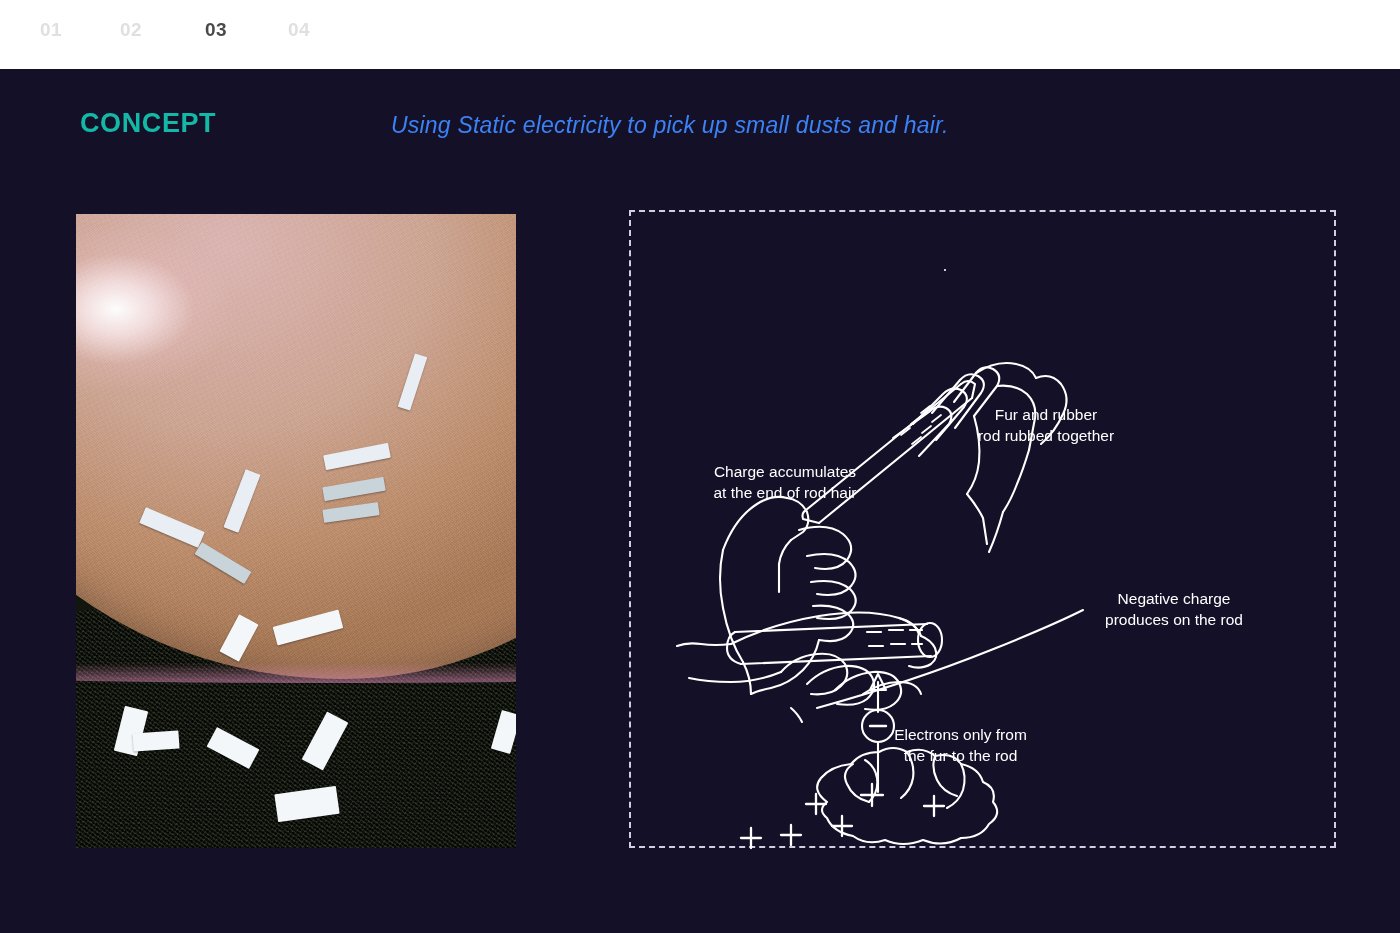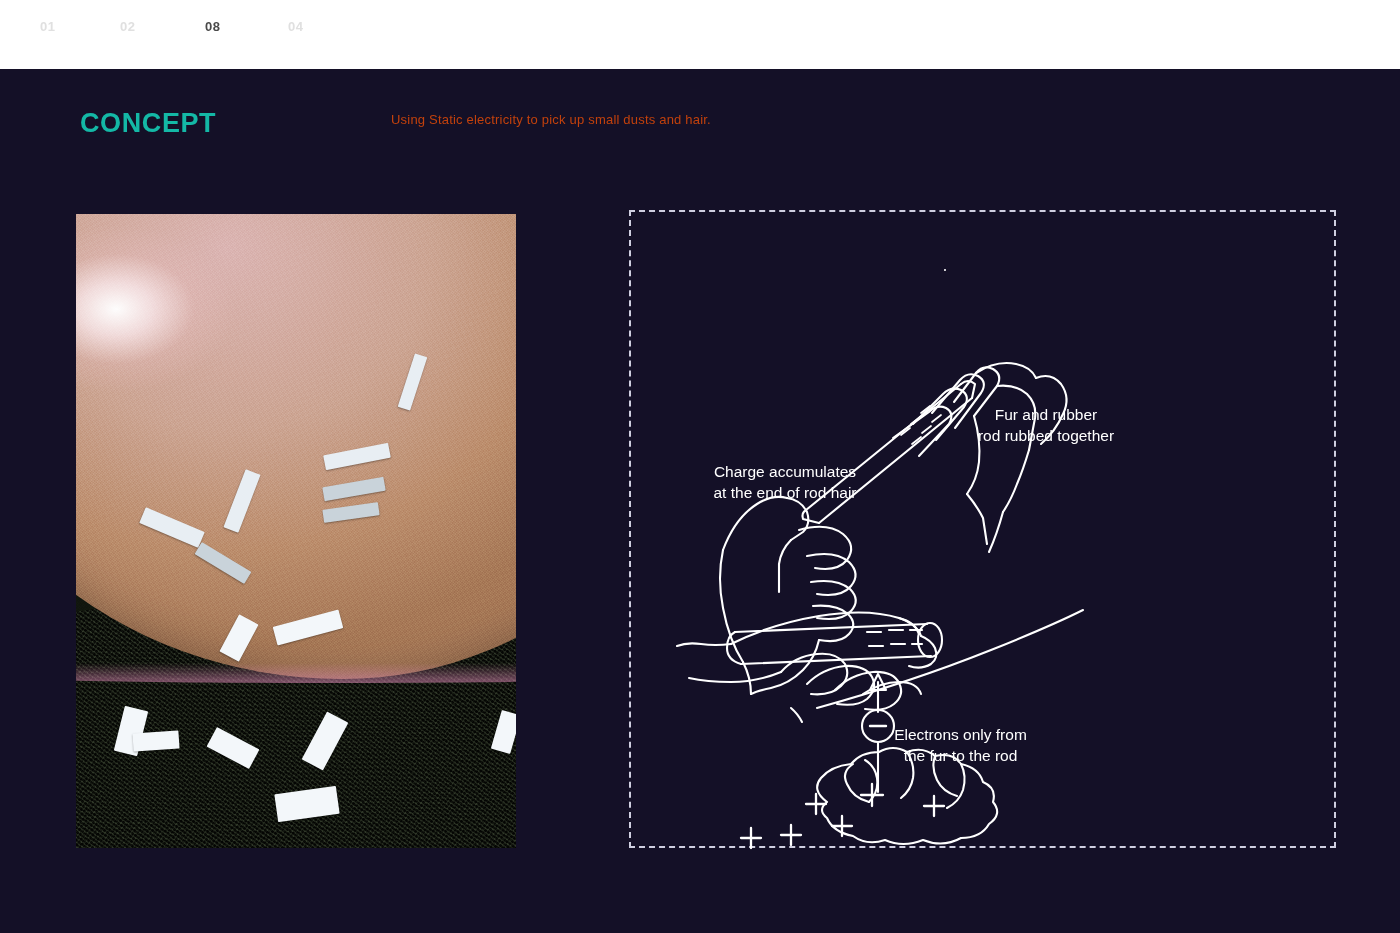--- a/index.html
+++ b/index.html
@@ -10,36 +10,36 @@
     overflow:hidden;
   }
 
   
   .topnav{
     position:absolute; left:0; top:0; width:1400px; height:69px;
     background:#ffffff;
     display:flex; align-items:center;
   }
   .nav-item{
-    font-size:13px; font-weight:bold; letter-spacing:.5px;
+    font-size:19px; font-weight:bold; letter-spacing:.5px;
     color:#e0e0e0; position:absolute; top:19px;
     user-select:none;
   }
   .nav-item.active{ color:#4a4a4a; }
   #nav0{ left:40px; } #nav1{ left:120px; } #nav2{ left:205px; } #nav3{ left:288px; }
 
   
   .concept-title{
     position:absolute; left:80px; top:108px;
     font-size:27px; font-weight:bold; color:#14b8a6;
     letter-spacing:.6px;
   }
   .concept-sub{
     position:absolute; left:391px; top:112px;
-    font-size:13px; color:#c2410c; letter-spacing:.2px;
+    font-size:23px; color:#3b82f6; letter-spacing:.2px;font-style:italic;
   }
 
   
   .photo{
     position:absolute; left:76px; top:214px; width:440px; height:634px;
     overflow:hidden;
     background:#0e1310;
   }
   .photo-balloon{
     position:absolute; left:-150px; top:-295px;
@@ -97,21 +97,21 @@
   }
   .lbl.c{ text-align:center; }
   .diagram-svg{ position:absolute; left:0; top:0; width:707px; height:638px; pointer-events:none; }
 </style>
 </head>
 <body>
 
 <div class="topnav">
   <div class="nav-item" id="nav0">01</div>
   <div class="nav-item" id="nav1">02</div>
-  <div class="nav-item active" id="nav2">08</div>
+  <div class="nav-item active" id="nav2">03</div>
   <div class="nav-item" id="nav3">04</div>
 </div>
 
 <div class="concept-title">CONCEPT</div>
 <div class="concept-sub">Using Static electricity to pick up small dusts and hair.</div>
 
 <div class="photo">
   <div class="photo-carpet">
     <div class="photo-carpet-tex"></div>
   </div>
@@ -143,20 +143,24 @@
   <div class="lbl c" style="left:300px; top:193px; width:230px;">
     <div>Fur and rubber</div>
     <div>rod rubbed together</div>
   </div>
 
   <div class="lbl c" style="left:44px; top:250px; width:220px;">
     <div>Charge accumulates</div>
     <div>at the end of rod hair</div>
   </div>
 
+  <div class="lbl c" style="left:428px; top:377px; width:230px;">
+    <div>Negative charge</div>
+    <div>produces on the rod</div>
+  </div>
 
   <div class="lbl c" style="left:222px; top:513px; width:215px;">
     <div>Electrons only from</div>
     <div>the fur to the rod</div>
   </div>
 
   <svg class="diagram-svg" viewBox="0 0 707 638">
     <g fill="none" stroke="#ffffff" stroke-width="2.1" stroke-linecap="round" stroke-linejoin="round">
 
       <g>

